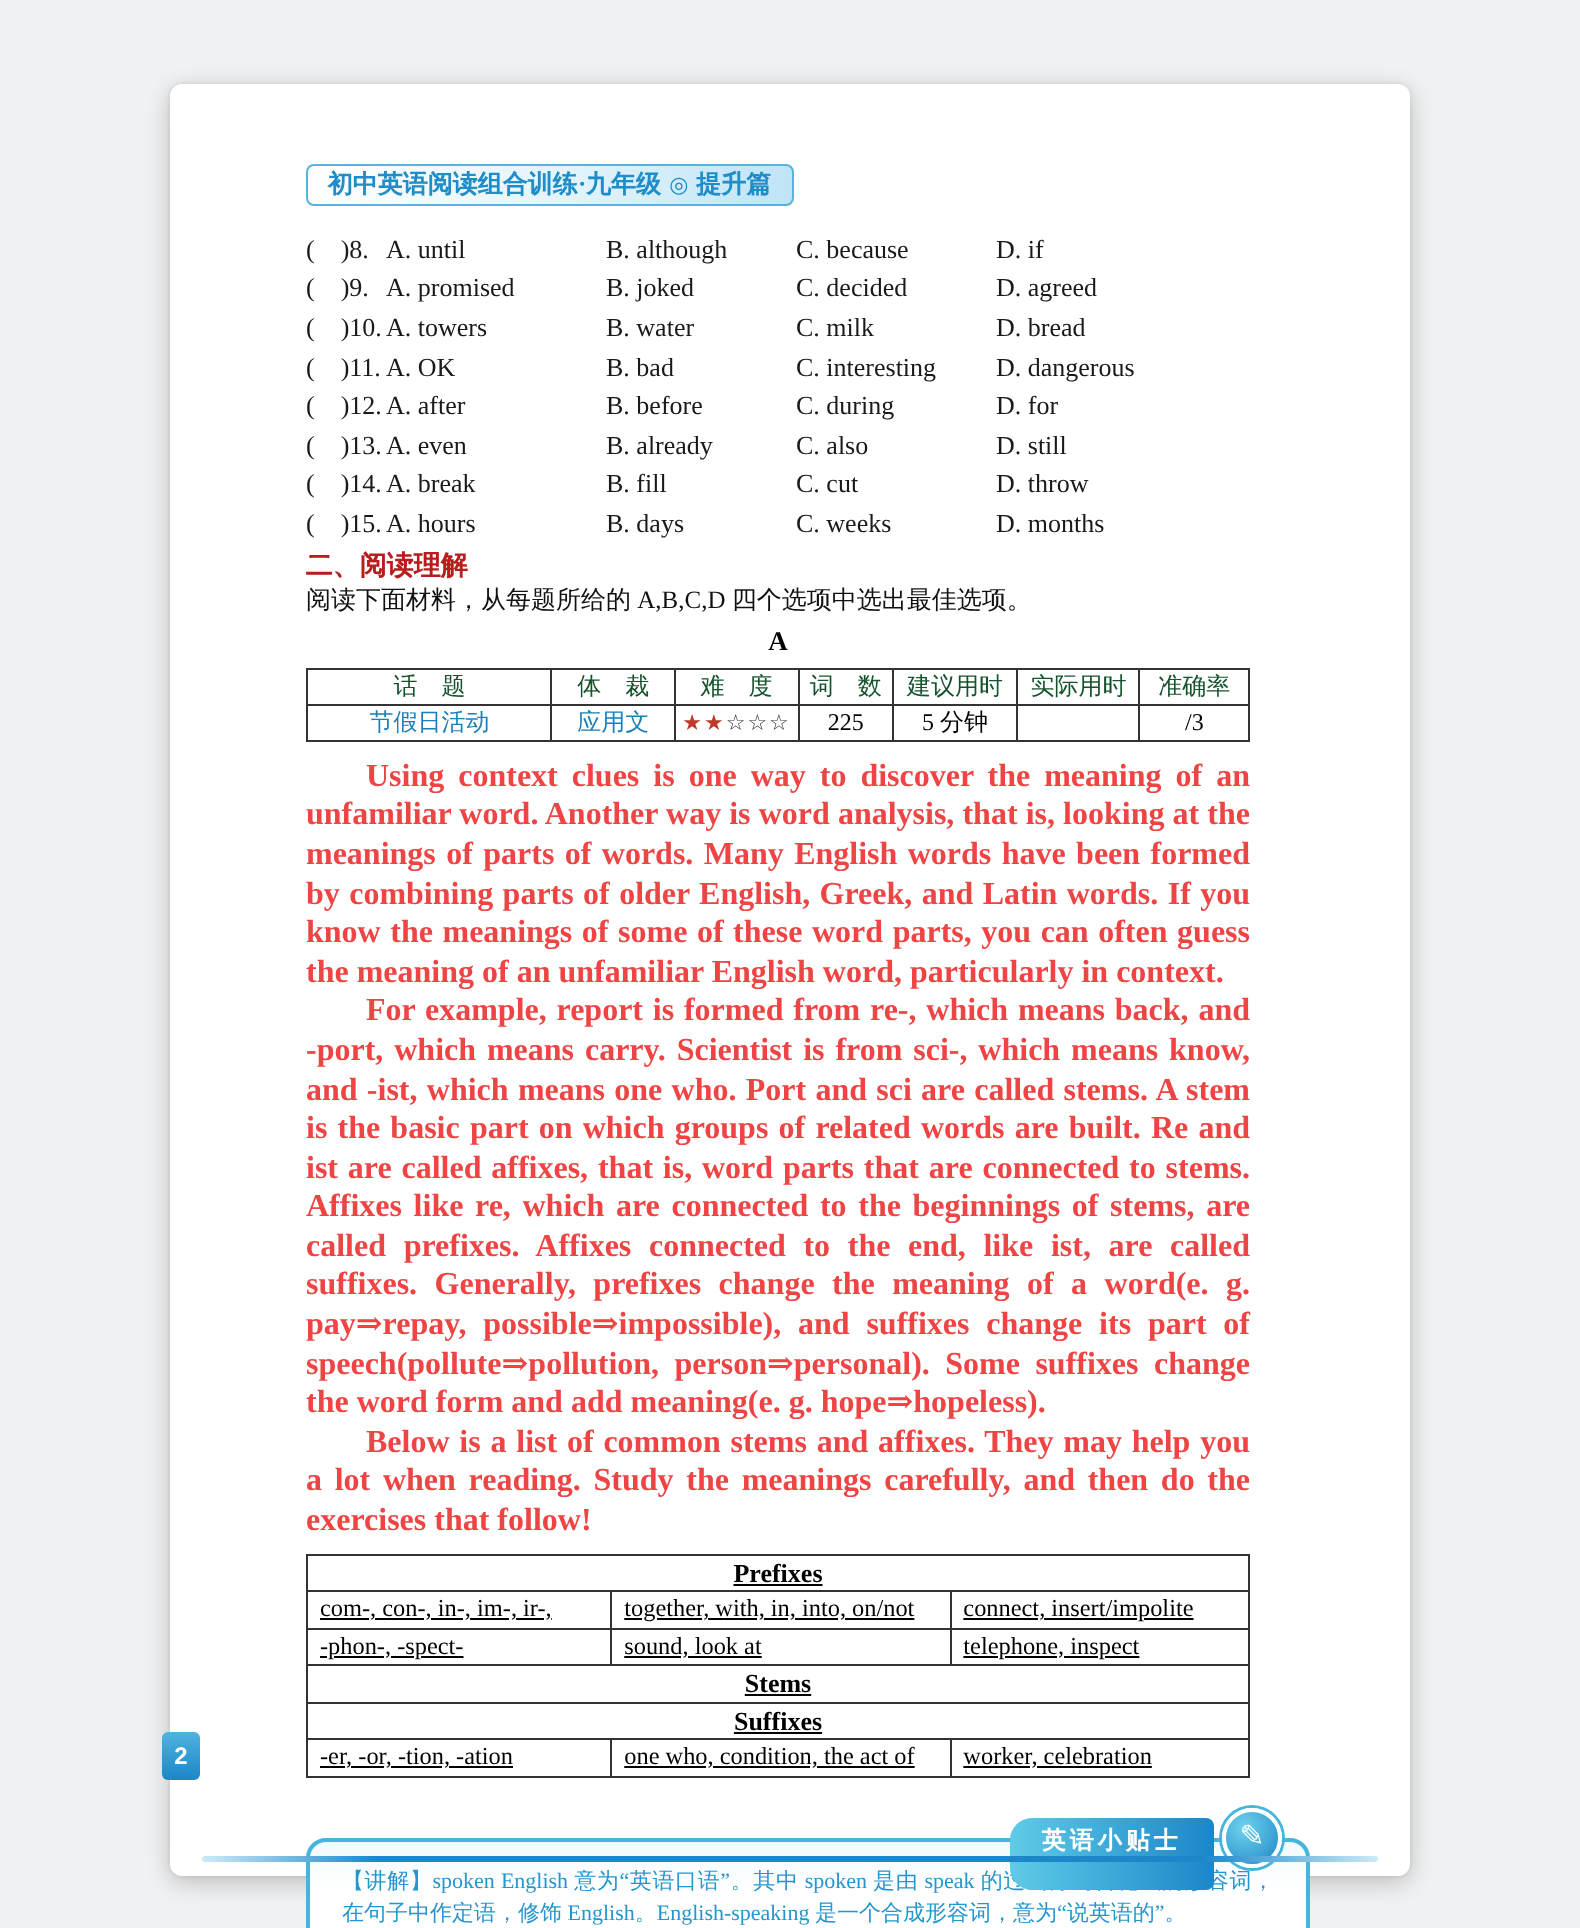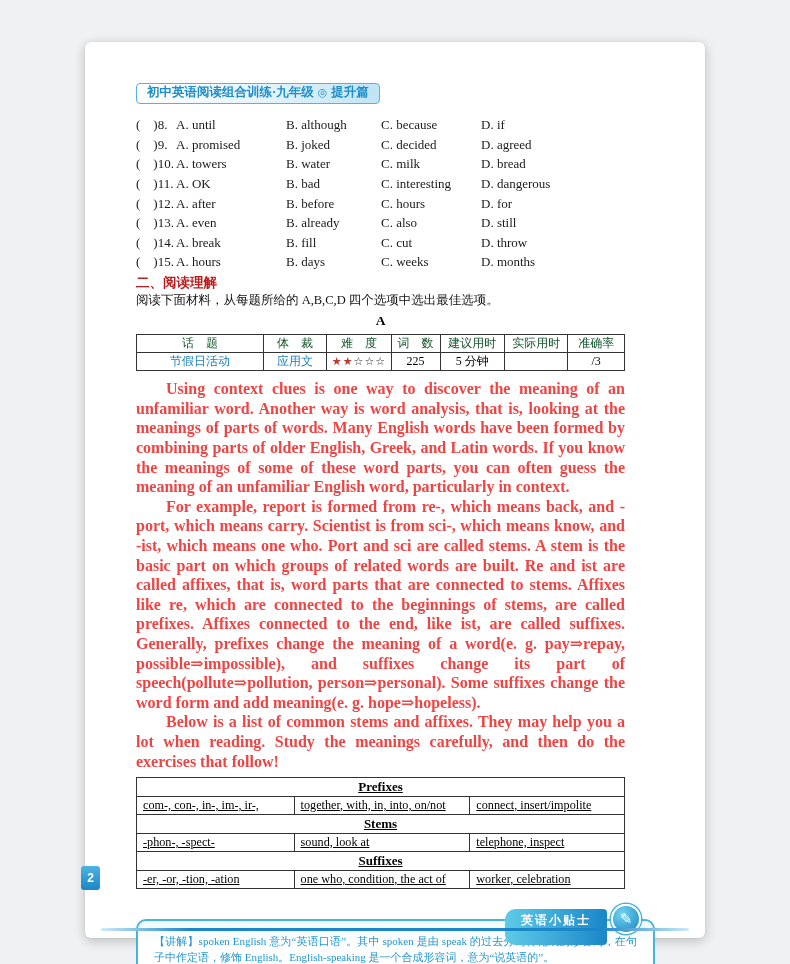--- a/index.html
+++ b/index.html
@@ -1,20 +1,20 @@
 <!DOCTYPE html>
 <html><head>
 <meta charset="utf-8">
 <style>
   * { margin:0; padding:0; box-sizing:border-box; }
   body { width:790px; height:964px; font-family:"Liberation Serif","DejaVu Serif",serif; }
   .canvas { position:relative; width:790px; height:964px; background:#f0f1f2; overflow:hidden; }
   .page { position:absolute; left:85px; top:42px; width:620px; height:896px; background:#ffffff;
           border-radius:6px; box-shadow:0 3px 12px rgba(0,0,0,.22), 0 0 2px rgba(0,0,0,.10); }
-  .content { position:relative; height:100%; padding:40px 80px 0 51px; }
+  .content { position:relative; height:100%; padding:40px 80px 0 68px; }
 
   
   .header-box { display:inline-flex; align-items:center; gap:4px; height:21px;
                 border:1.5px solid #55b4de; border-radius:4px; padding:1px 10px 2px;
                 background:linear-gradient(90deg,#ffffff 0%,#e2f3fb 55%,#bfe4f6 100%);
                 color:#1e8dc8; font-weight:bold; font-size:12.5px; margin-bottom:12px; }
   .header-dot { font-size:11px; color:#1e8dc8; }
 
   
   .q-row { display:grid; grid-template-columns:40px 110px 95px 100px 1fr; height:19.6px;
@@ -110,21 +110,21 @@
           <span class="q-label">(　)11.</span>
           <span>A. OK</span>
           <span>B. bad</span>
           <span>C. interesting</span>
           <span>D. dangerous</span>
         </div>
         <div class="q-row">
           <span class="q-label">(　)12.</span>
           <span>A. after</span>
           <span>B. before</span>
-          <span>C. hours</span>
+          <span>C. during</span>
           <span>D. for</span>
         </div>
         <div class="q-row">
           <span class="q-label">(　)13.</span>
           <span>A. even</span>
           <span>B. already</span>
           <span>C. also</span>
           <span>D. still</span>
         </div>
         <div class="q-row">
@@ -194,26 +194,26 @@
         <tbody>
             <tr>
           <td class="t-title" colspan="3">Prefixes</td>
         </tr>
         <tr>
           <td>com-, con-, in-, im-, ir-,</td>
           <td>together, with, in, into, on/not</td>
           <td>connect, insert/impolite</td>
         </tr>
         <tr>
-          <td class="t-title" colspan="3">Stems</td>
-        </tr>
-        <tr>
           <td class="nowrap">-phon-, -spect-</td>
           <td class="nowrap">sound, look at</td>
           <td class="nowrap">telephone, inspect</td>
+        </tr>
+        <tr>
+          <td class="t-title" colspan="3">Stems</td>
         </tr>
         <tr>
           <td class="t-title" colspan="3">Suffixes</td>
         </tr>
         <tr>
           <td class="nowrap">-er, -or, -tion, -ation</td>
           <td class="nowrap">one who, condition, the act of</td>
           <td class="nowrap">worker, celebration</td>
         </tr>
       </tbody>

